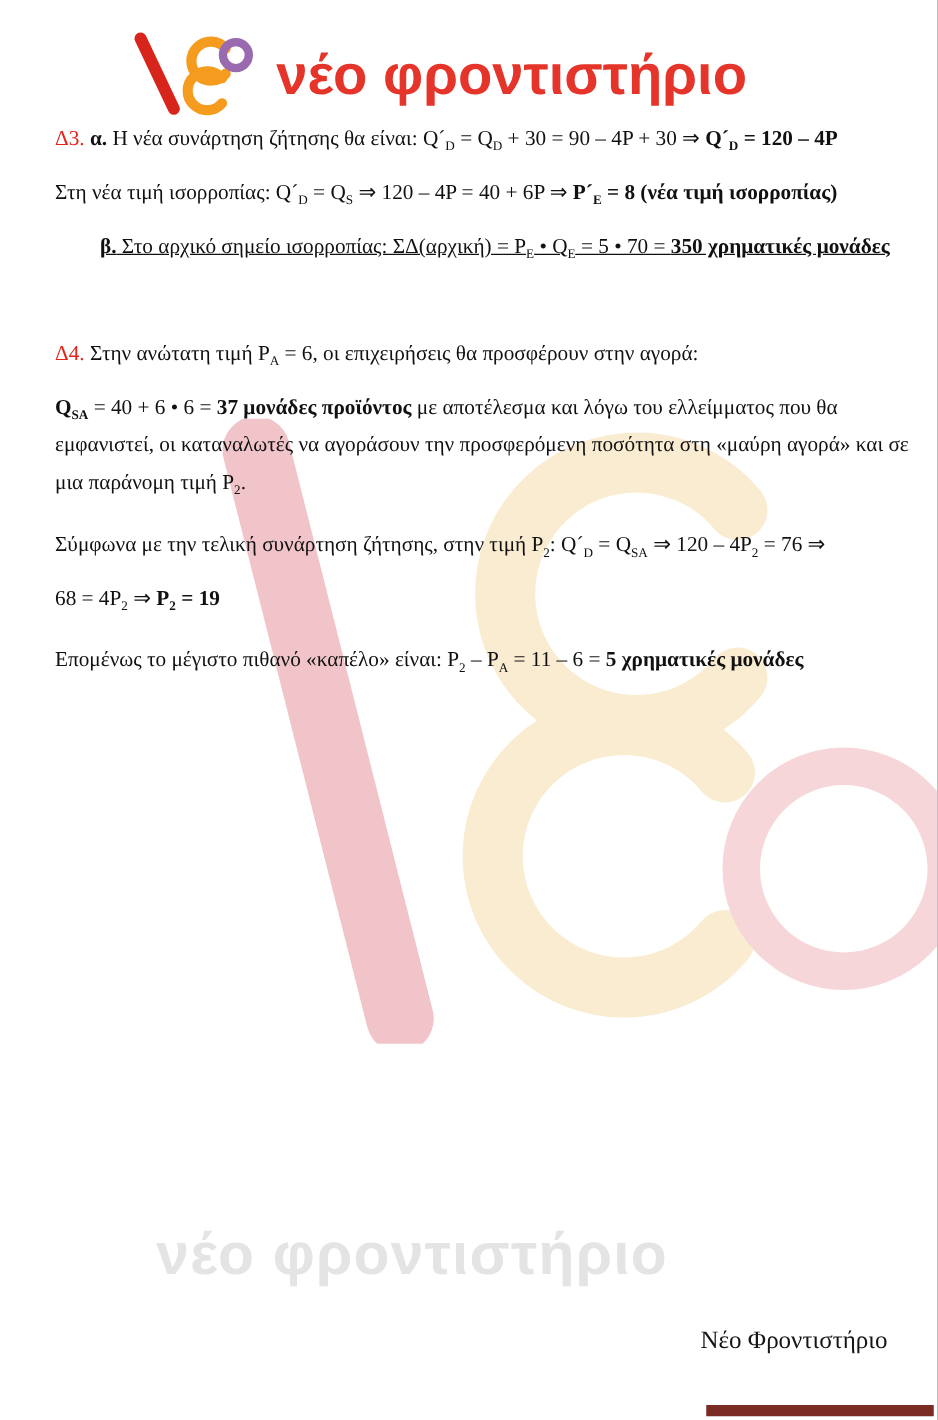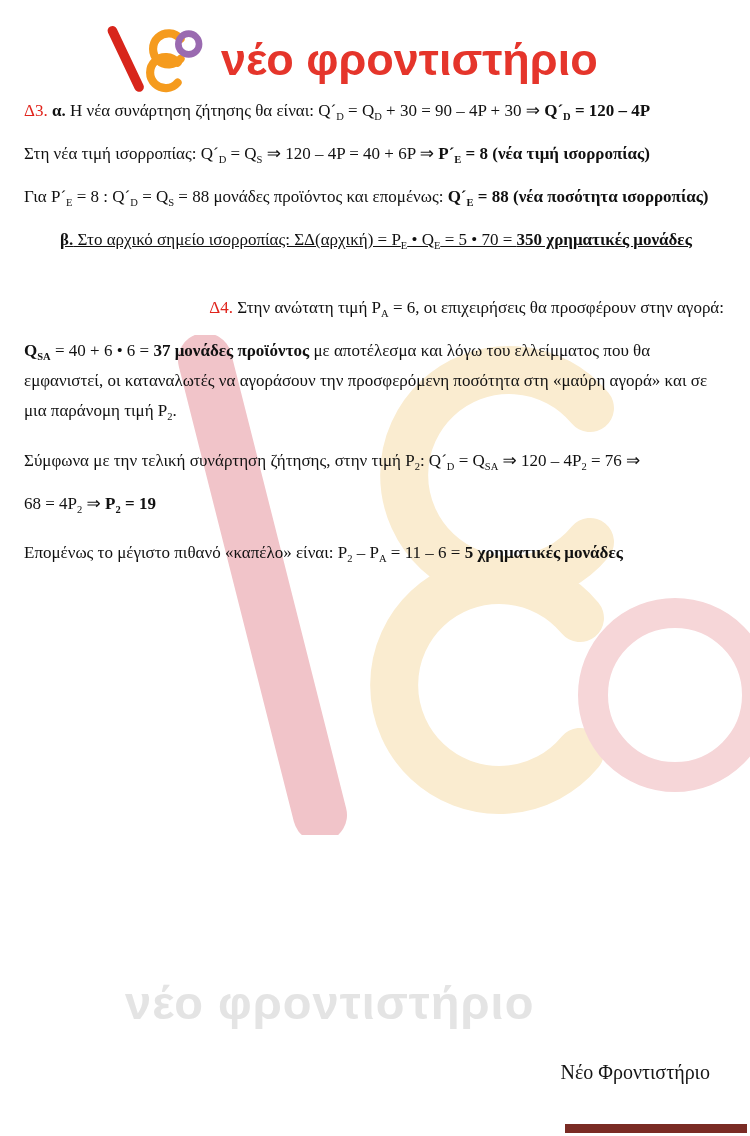--- a/index.html
+++ b/index.html
@@ -22,23 +22,23 @@
     color:#e4e4e4;white-space:nowrap;
   }
   
   .logo{position:absolute;left:105px;top:24px;display:flex;align-items:center;gap:16px;z-index:2;}
   .logo-text{
     font-family:"Liberation Sans", sans-serif;
     font-weight:bold;font-size:45px;letter-spacing:0px;
     color:#e5352b;white-space:nowrap;
   }
   
-  .content{position:absolute;left:24px;top:96px;width:700px;z-index:2;}
+  .content{position:absolute;left:44px;top:96px;width:700px;z-index:2;}
   .content p{margin:0 0 13px 0;font-size:17px;line-height:30px;}
-  .content p.gap-top{margin-top:38px;text-align:right;}
+  .content p.gap-top{margin-top:56px;}
   .content p.indent-1{text-indent:36px;text-decoration:underline;}
   .content p.indent-2{text-indent:57px;}
   .content p.loose{line-height:43px;}
   .b{font-weight:bold;}
   .red{color:#e0241c;}
   sub{font-size:0.62em;line-height:0;}
   
   .footer{
     position:absolute;right:40px;top:1060px;z-index:2;
     text-align:right;font-size:20px;line-height:25px;color:#151515;
@@ -68,21 +68,20 @@
       <path d="M 102 19 A 21 21 0 1 0 102 46" stroke="#f59b1e" stroke-width="11" stroke-linecap="round" fill="none"></path>
       <path d="M 98 51 A 21 21 0 1 0 98 78" stroke="#f59b1e" stroke-width="11" stroke-linecap="round" fill="none"></path>
       <circle cx="113" cy="26" r="14" stroke="#9a6ab0" stroke-width="9" fill="none"></circle>
     </svg>
     <span class="logo-text">νέο φροντιστήριο</span>
   </div>
 
   <div class="content">
     <p><span class="red">Δ3.</span><span> </span><span class="b">α.</span><span> Η νέα συνάρτηση ζήτησης θα είναι: Q´</span><sub>D</sub><span> = Q</span><sub>D</sub><span> + 30 = 90 – 4P + 30 ⇒ </span><span class="b">Q´</span><sub class="b">D</sub><span class="b"> = 120 – 4P</span></p>
     <p><span>Στη νέα τιμή ισορροπίας: Q´</span><sub>D</sub><span> = Q</span><sub>S</sub><span> ⇒ 120 – 4P = 40 + 6P ⇒ </span><span class="b">P´</span><sub class="b">E</sub><span class="b"> = 8 (νέα τιμή ισορροπίας)</span></p>
-    <p><span>Για P´</span><sub>E</sub><span> = 8 : Q´</span><sub>D</sub><span> = Q</span><sub>S</sub><span> = 88 μονάδες προϊόντος και επομένως:  </span><span class="b">Q´</span><sub class="b">E</sub><span class="b"> = 88 (νέα ποσότητα ισορροπίας)</span></p>
     <p class="indent-1"><span class="b">β.</span><span> Στο αρχικό σημείο ισορροπίας: ΣΔ(αρχική) = P</span><sub>E</sub><span> • Q</span><sub>E</sub><span> = 5 • 70 = </span><span class="b">350 χρηματικές μονάδες</span></p>
     <p class="gap-top"><span class="red">Δ4.</span><span> Στην ανώτατη τιμή P</span><sub>A</sub><span> = 6,  οι επιχειρήσεις θα προσφέρουν στην αγορά:</span></p>
     <p><span class="b">Q</span><sub class="b">SA</sub><span> = 40 + 6 • 6 = </span><span class="b">37 μονάδες προϊόντος</span><span> με αποτέλεσμα και λόγω του ελλείμματος που θα εμφανιστεί, οι καταναλωτές να αγοράσουν την προσφερόμενη ποσότητα στη «μαύρη αγορά» και σε μια παράνομη τιμή P</span><sub>2</sub><span>.</span></p>
     <p class="loose"><span>Σύμφωνα με την τελική συνάρτηση ζήτησης, στην τιμή P</span><sub>2</sub><span>:   Q´</span><sub>D</sub><span> = Q</span><sub>SA</sub><span>  ⇒ 120 – 4P</span><sub>2</sub><span> = 76  ⇒</span><br><span>68 = 4P</span><sub>2</sub><span>  ⇒  </span><span class="b">P</span><sub class="b">2</sub><span class="b"> = 19</span></p>
     <p><span>Επομένως το μέγιστο πιθανό «καπέλο» είναι: P</span><sub>2</sub><span> – P</span><sub>A</sub><span> = 11 – 6 = </span><span class="b">5 χρηματικές μονάδες</span></p>
   </div>
 
   <div class="footer">
     <div>Νέο Φροντιστήριο</div>
   </div>

